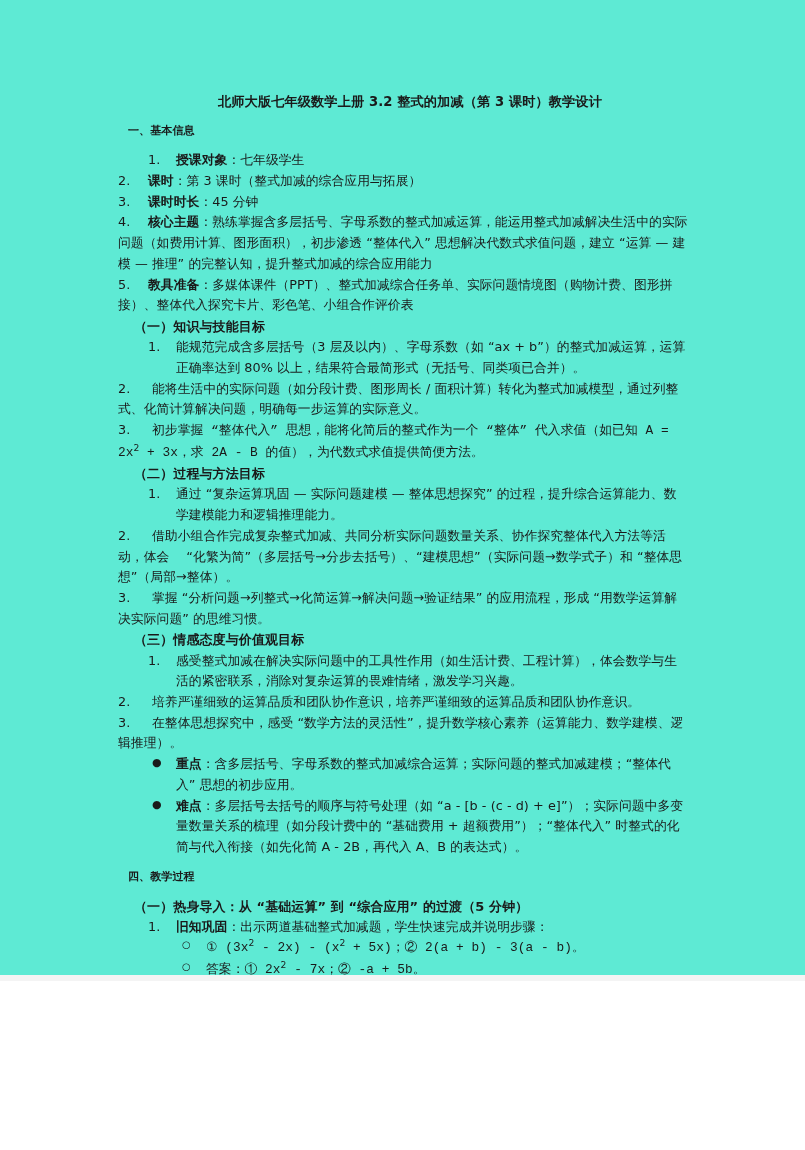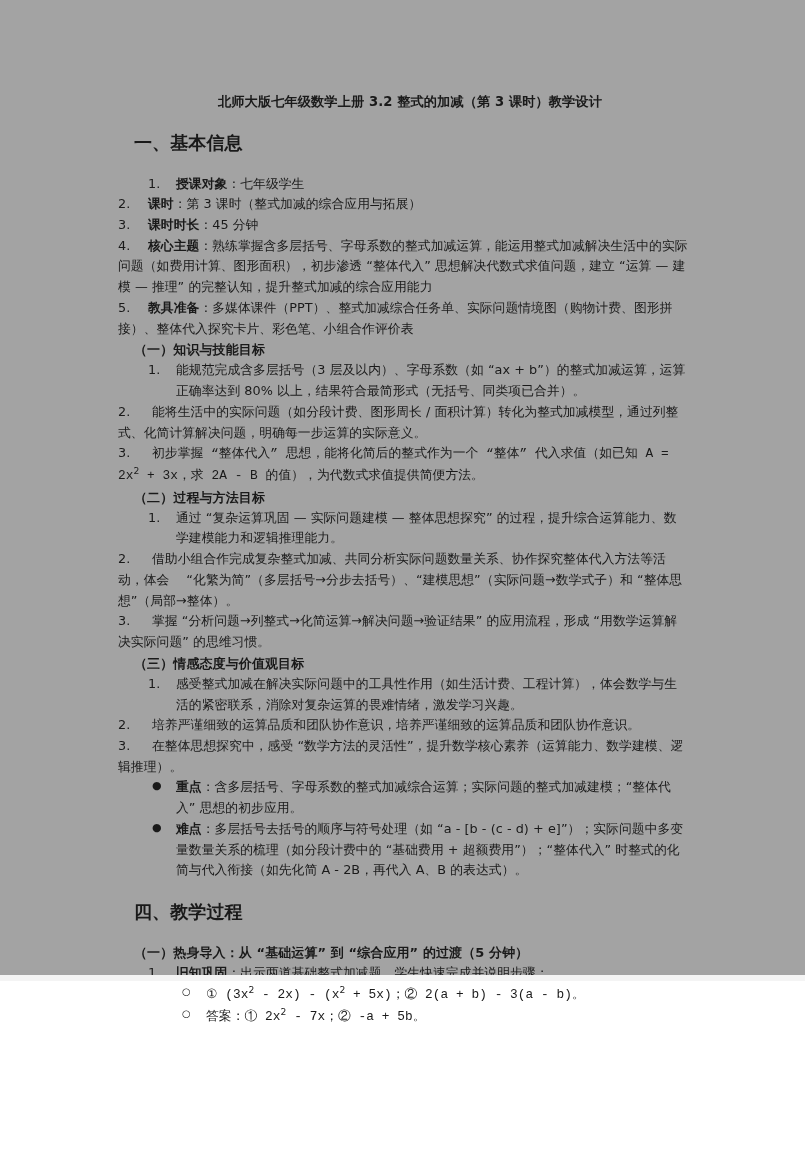--- a/index.html
+++ b/index.html
@@ -12,21 +12,21 @@
     height: 1150px;
     overflow: hidden;
     font-family: "DejaVu Sans", "Liberation Sans", sans-serif;
     color: #1a1a1a;
     -webkit-font-smoothing: antialiased;
   }
   .page {
     position: relative;
     width: 805px;
     height: 981px;
-    background: #a3a3a3;
+    background: #5eead4;
     box-sizing: border-box;
   }
   .page-bottom-edge {
     position: absolute;
     left: 0;
     right: 0;
     bottom: 0;
     height: 6px;
     background: #f4f4f4;
   }
@@ -39,24 +39,24 @@
   .doc-title {
     font-size: 13.2px;
     font-weight: bold;
     text-align: center;
     letter-spacing: 0.1px;
     line-height: 1.55;
     margin: 0 0 3px 0;
     padding-left: 14px;
   }
   .h2 {
-    font-size: 18px;
-    font-weight: bold;
-    line-height: 1.62;
-    margin: 16px;
+    font-size: 11px;
+    font-weight: bold;
+    line-height: 1.62;
+    margin: 10px;
     letter-spacing: 0.1px;
   }
   .h3 {
     font-size: 13px;
     font-weight: bold;
     line-height: 1.62;
     margin: 0;
     padding-left: 16px;
     letter-spacing: 0.1px;
   }

